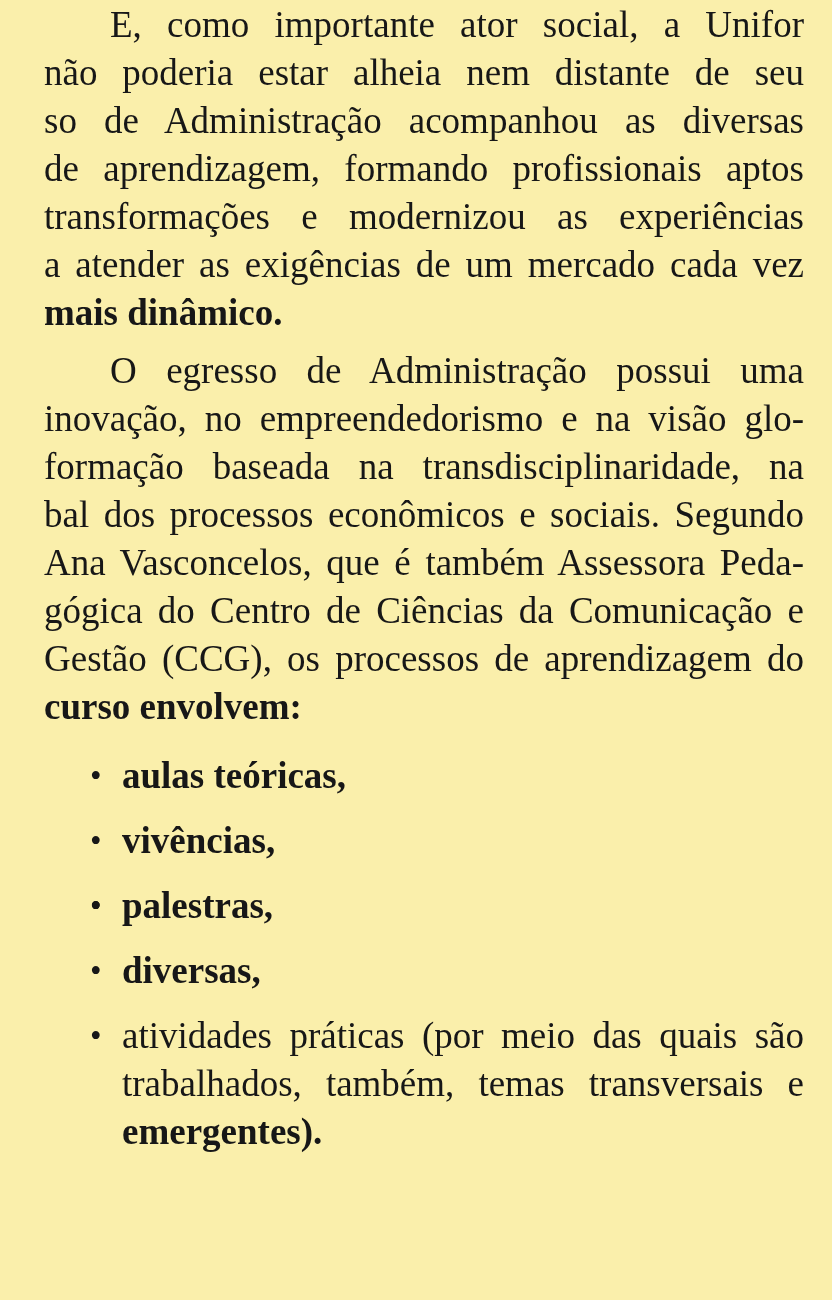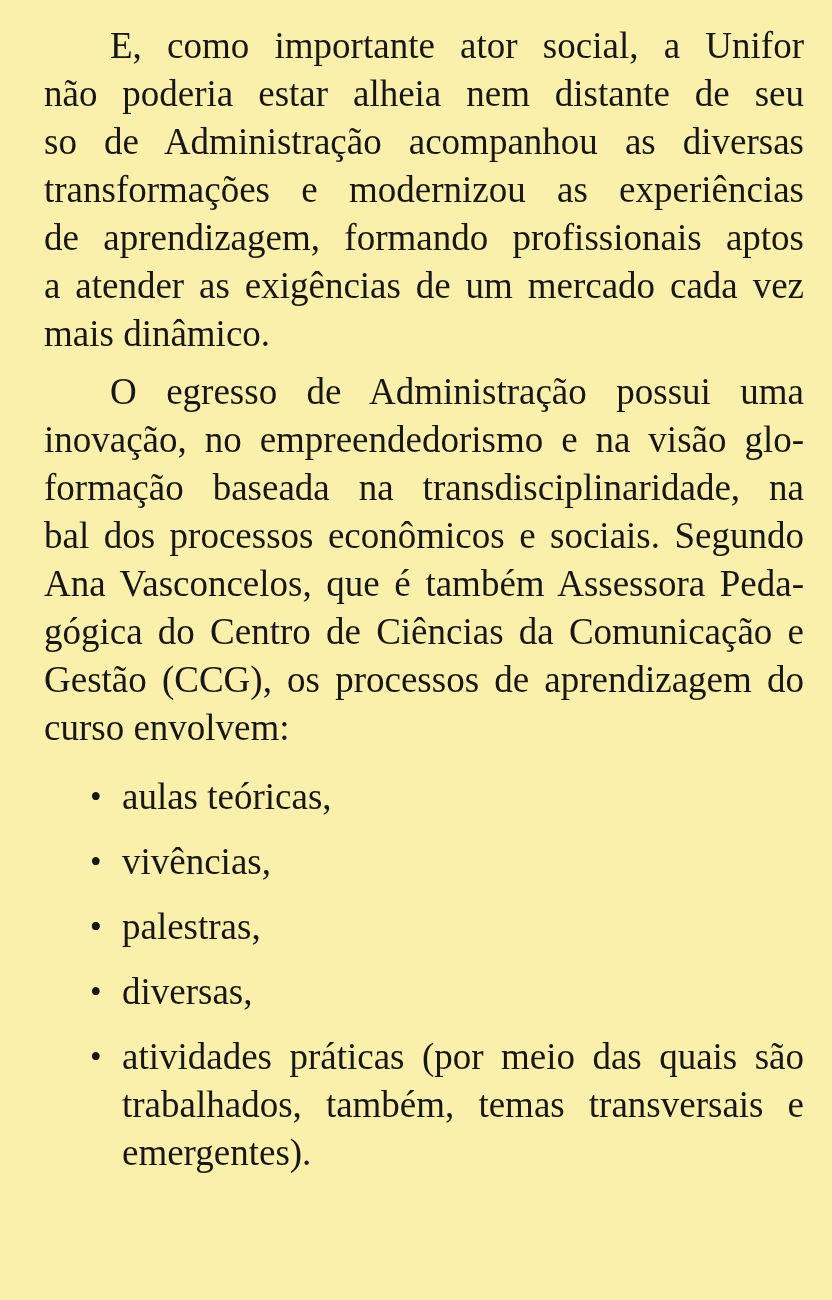--- a/index.html
+++ b/index.html
@@ -15,31 +15,30 @@
     overflow: hidden;
     position: relative;
   }
   .article {
     position: absolute;
     left: 44px;
     top: 1px;
     width: 760px;
     font-size: 37px;
     line-height: 48px;
-    margin-top: 21px;
   }
   .para { margin: 0; }
   .para + .para { margin-top: 10px; }
   .line {
     text-align: justify;
     text-align-last: justify;
     -moz-text-align-last: justify;
   }
   .line.first { text-indent: 66px; }
-  .line.last  { text-align-last: left; -moz-text-align-last: left; }
+  .line.last  { text-align-last: left; font-weight: bold; -moz-text-align-last: left; }
   .bullets { margin-top: 21px; }
   .item {
     position: relative;
     padding-left: 78px;
     margin-bottom: 17px;
   }
   .item:last-child { margin-bottom: 0; }
   .item .dot {
     position: absolute;
     left: 46px;
@@ -50,22 +49,22 @@
 </style>
 </head>
 <body style="background: rgb(250, 239, 171); color: rgb(23, 23, 23);">
 
 <div class="article">
   <div>
       <div class="para">
         <div class="line first">E, como importante ator social, a Unifor</div>
         <div class="line">não poderia estar alheia nem distante de seu</div>
         <div class="line">so de Administração acompanhou as diversas</div>
+        <div class="line">de aprendizagem, formando profissionais aptos</div>
         <div class="line">transformações e modernizou as experiências</div>
-        <div class="line">de aprendizagem, formando profissionais aptos</div>
         <div class="line">a atender as exigências de um mercado cada vez</div>
         <div class="line last">mais dinâmico.</div>
       </div>
       <div class="para">
         <div class="line first">O egresso de Administração possui uma</div>
         <div class="line">inovação, no empreendedorismo e na visão glo-</div>
         <div class="line">formação baseada na transdisciplinaridade, na</div>
         <div class="line">bal dos processos econômicos e sociais. Segundo</div>
         <div class="line">Ana Vasconcelos, que é também Assessora Peda-</div>
         <div class="line">gógica do Centro de Ciências da Comunicação e</div>

